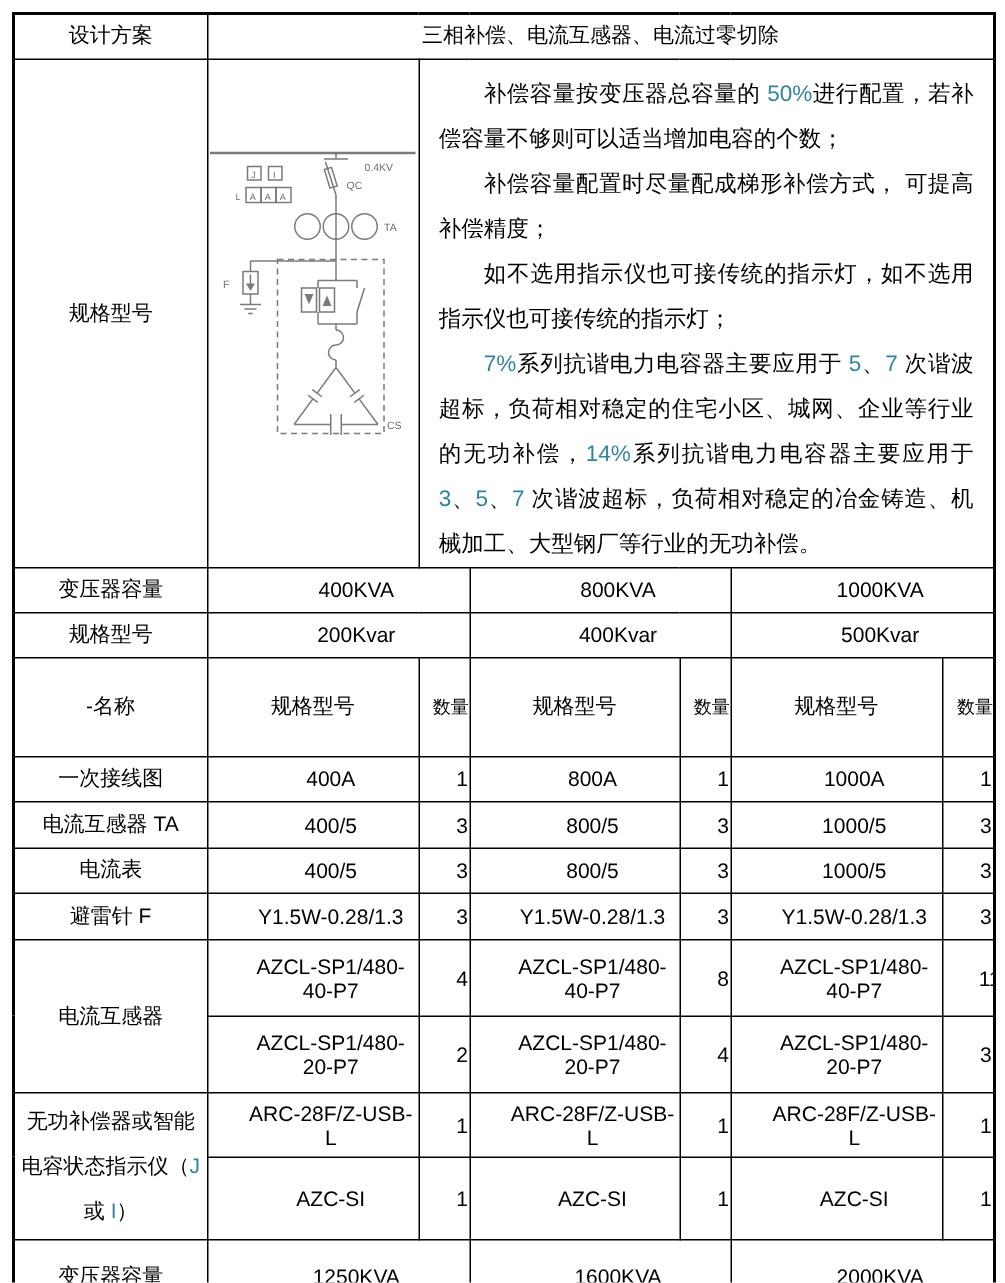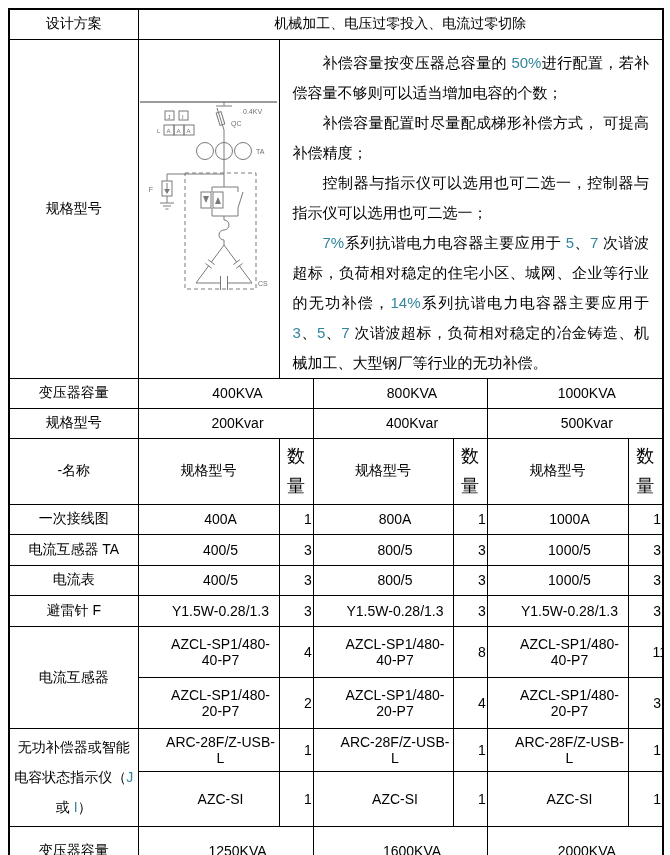--- a/index.html
+++ b/index.html
@@ -11,21 +11,21 @@
   table.spec{
     border-collapse:collapse;table-layout:fixed;width:654px;
     border:2px solid #000;
   }
   td{
     border:1px solid #000;text-align:center;vertical-align:middle;
     font-size:14px;padding:0;overflow:hidden;
   }
   td.rowlabel{font-size:14px;}
   td.val{font-size:14px;padding-left:24px;}
-  td.qtyhead{line-height:30px;font-size:18px;}
+  td.qtyhead{line-height:30px;font-size:12px;text-align:right;}
   td.notes{
     text-align:justify;vertical-align:top;padding:8px 13px 0 13px;
   }
   td.notes p{margin:0;text-indent:2em;font-size:15px;line-height:30px;}
   .hl{color:#31859C;}
   .h30{height:30px}.h31{height:31px}.h314{height:314px}.h66{height:66px}
   .h51{height:51px}.h43{height:43px}.h55{height:55px}.h53{height:51px}
   td.group-name{line-height:30px;padding:0 4px;}
   svg text{font-size:7px;fill:#6e6e6e;}
   td.diagram{vertical-align:top;padding:0;}
@@ -41,21 +41,21 @@
         <col style="width:34px">
     <col style="width:140px">
         <col style="width:34px">
         <col style="width:141px">
         <col style="width:35px">
   </colgroup>
   <tbody>
 
     <tr class="h30">
       <td class="rowlabel">设计方案</td>
-      <td colspan="6">机械加工、电压过零投入、电流过零切除</td>
+      <td colspan="6">三相补偿、电流互感器、电流过零切除</td>
     </tr>
 
     <tr class="h314">
       <td class="rowlabel">规格型号</td>
       <td class="diagram">
         <svg width="139" height="312" viewBox="0 0 139 312" fill="none" stroke="#7a7a7a" stroke-width="1">
 
           <line x1="1" y1="62" x2="138" y2="62" stroke-width="1.6"></line>
           <text x="104" y="74" stroke="none">0.4KV</text>
 
@@ -126,21 +126,21 @@
           <line x1="97.2" y1="228.3" x2="103.6" y2="223.5"></line>
           <line x1="57" y1="243" x2="81" y2="243"></line>
           <line x1="89" y1="243" x2="113" y2="243"></line>
           <line x1="81.5" y1="236" x2="81.5" y2="250"></line>
           <line x1="88.5" y1="236" x2="88.5" y2="250"></line>
         </svg>
       </td>
       <td class="notes" colspan="5">
             <p><span>补偿容量按变压器总容量的 </span><span class="hl">50%</span><span>进行配置，若补偿容量不够则可以适当增加电容的个数；</span></p>
             <p><span>补偿容量配置时尽量配成梯形补偿方式， 可提高补偿精度；</span></p>
-            <p><span>控制器与指示仪可以选用也可二选一，控制器与指示仪可以选用也可二选一；</span></p>
+            <p><span>如不选用指示仪也可接传统的指示灯，如不选用指示仪也可接传统的指示灯；</span></p>
             <p><span class="hl">7%</span><span>系列抗谐电力电容器主要应用于 </span><span class="hl">5</span><span>、</span><span class="hl">7</span><span> 次谐波超标，负荷相对稳定的住宅小区、城网、企业等行业的无功补偿，</span><span class="hl">14%</span><span>系列抗谐电力电容器主要应用于 </span><span class="hl">3</span><span>、</span><span class="hl">5</span><span>、</span><span class="hl">7</span><span> 次谐波超标，负荷相对稳定的冶金铸造、机械加工、大型钢厂等行业的无功补偿。</span></p>
           </td>
     </tr>
 
     <tr class="h30">
       <td class="rowlabel">变压器容量</td>
       <td class="val" colspan="2">400KVA</td>
       <td class="val" colspan="2">800KVA</td>
       <td class="val" colspan="2">1000KVA</td>
     </tr>

